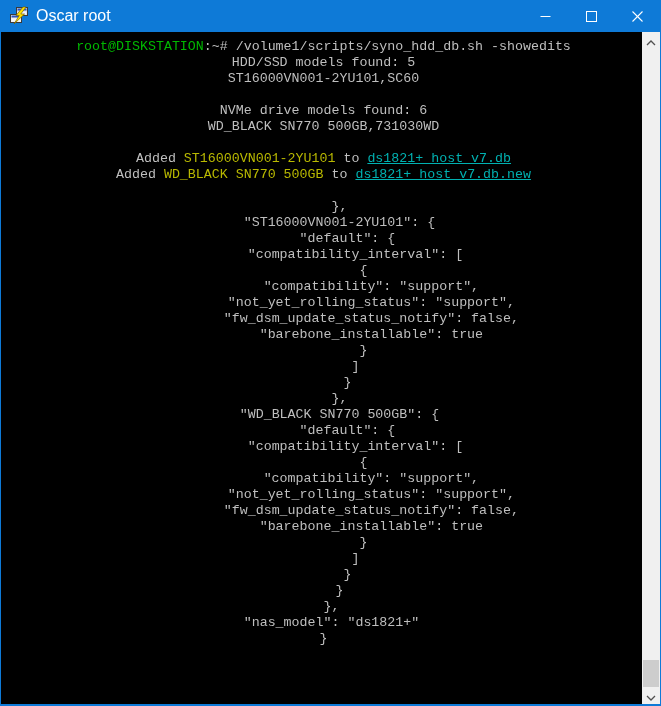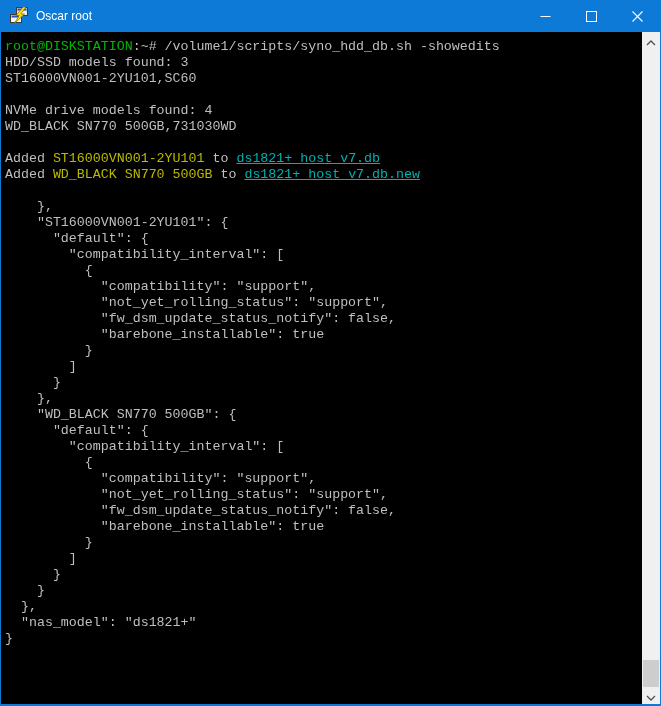--- a/index.html
+++ b/index.html
@@ -17,21 +17,21 @@
 
   
   .titlebar {
     height: 32px; flex: 0 0 32px;
     background: var(--titlebar);
     display: flex; align-items: center;
     user-select: none;
   }
   .app-icon { width: 20px; height: 20px; margin-left: 8px; display: inline-flex; }
   .title {
-    color: #ffffff; font-size: 12px; margin-left: 7px;
+    color: #ffffff; font-size: 16px; margin-left: 7px;
     white-space: nowrap; flex: 1 1 auto;
   }
   .controls { display: flex; height: 32px; }
   .ctrl {
     width: 46px; height: 32px;
     display: flex; align-items: center; justify-content: center;
   }
   .ctrl svg { display: block; }
 
   
@@ -39,21 +39,21 @@
   .terminal {
     flex: 1 1 auto;
     background: var(--term-bg);
     padding: 7px 0 0 4px;
     overflow: hidden;
     font-family: "Liberation Mono", "DejaVu Sans Mono", monospace;
     font-size: 13.3px;
     line-height: 16px;
     color: var(--fg);
   }
-  .line { white-space: pre; min-height: 16px; }
+  .line { white-space: pre; min-height: 16px; text-align: center; }
   .seg-fg     { color: var(--fg); }
   .seg-green  { color: var(--green); }
   .seg-yellow { color: var(--yellow); }
   .seg-cyan   { color: var(--cyan); text-decoration: underline; }
 
   
   .scrollbar {
     flex: 0 0 18px; width: 18px;
     background: var(--scroll-track);
     position: relative;
@@ -104,24 +104,24 @@
           <line x1="0.5" y1="0.5" x2="10.5" y2="10.5" stroke="#ffffff" stroke-width="1.1"></line>
           <line x1="10.5" y1="0.5" x2="0.5" y2="10.5" stroke="#ffffff" stroke-width="1.1"></line>
         </svg>
       </div>
     </div>
   </div>
 
   <div class="winbody">
     <div id="terminal" class="terminal">
         <div class="line"><span class="seg-green">root@DISKSTATION</span><span class="seg-fg">:~# /volume1/scripts/syno_hdd_db.sh -showedits</span></div>
-        <div class="line"><span class="seg-fg">HDD/SSD models found: 3</span></div>
+        <div class="line"><span class="seg-fg">HDD/SSD models found: 5</span></div>
         <div class="line"><span class="seg-fg">ST16000VN001-2YU101,SC60</span></div>
         <div class="line"></div>
-        <div class="line"><span class="seg-fg">NVMe drive models found: 4</span></div>
+        <div class="line"><span class="seg-fg">NVMe drive models found: 6</span></div>
         <div class="line"><span class="seg-fg">WD_BLACK SN770 500GB,731030WD</span></div>
         <div class="line"></div>
         <div class="line"><span class="seg-fg">Added </span><span class="seg-yellow">ST16000VN001-2YU101</span><span class="seg-fg"> to </span><span class="seg-cyan">ds1821+_host_v7.db</span></div>
         <div class="line"><span class="seg-fg">Added </span><span class="seg-yellow">WD_BLACK SN770 500GB</span><span class="seg-fg"> to </span><span class="seg-cyan">ds1821+_host_v7.db.new</span></div>
         <div class="line"></div>
         <div class="line"><span class="seg-fg">    },</span></div>
         <div class="line"><span class="seg-fg">    "ST16000VN001-2YU101": {</span></div>
         <div class="line"><span class="seg-fg">      "default": {</span></div>
         <div class="line"><span class="seg-fg">        "compatibility_interval": [</span></div>
         <div class="line"><span class="seg-fg">          {</span></div>

